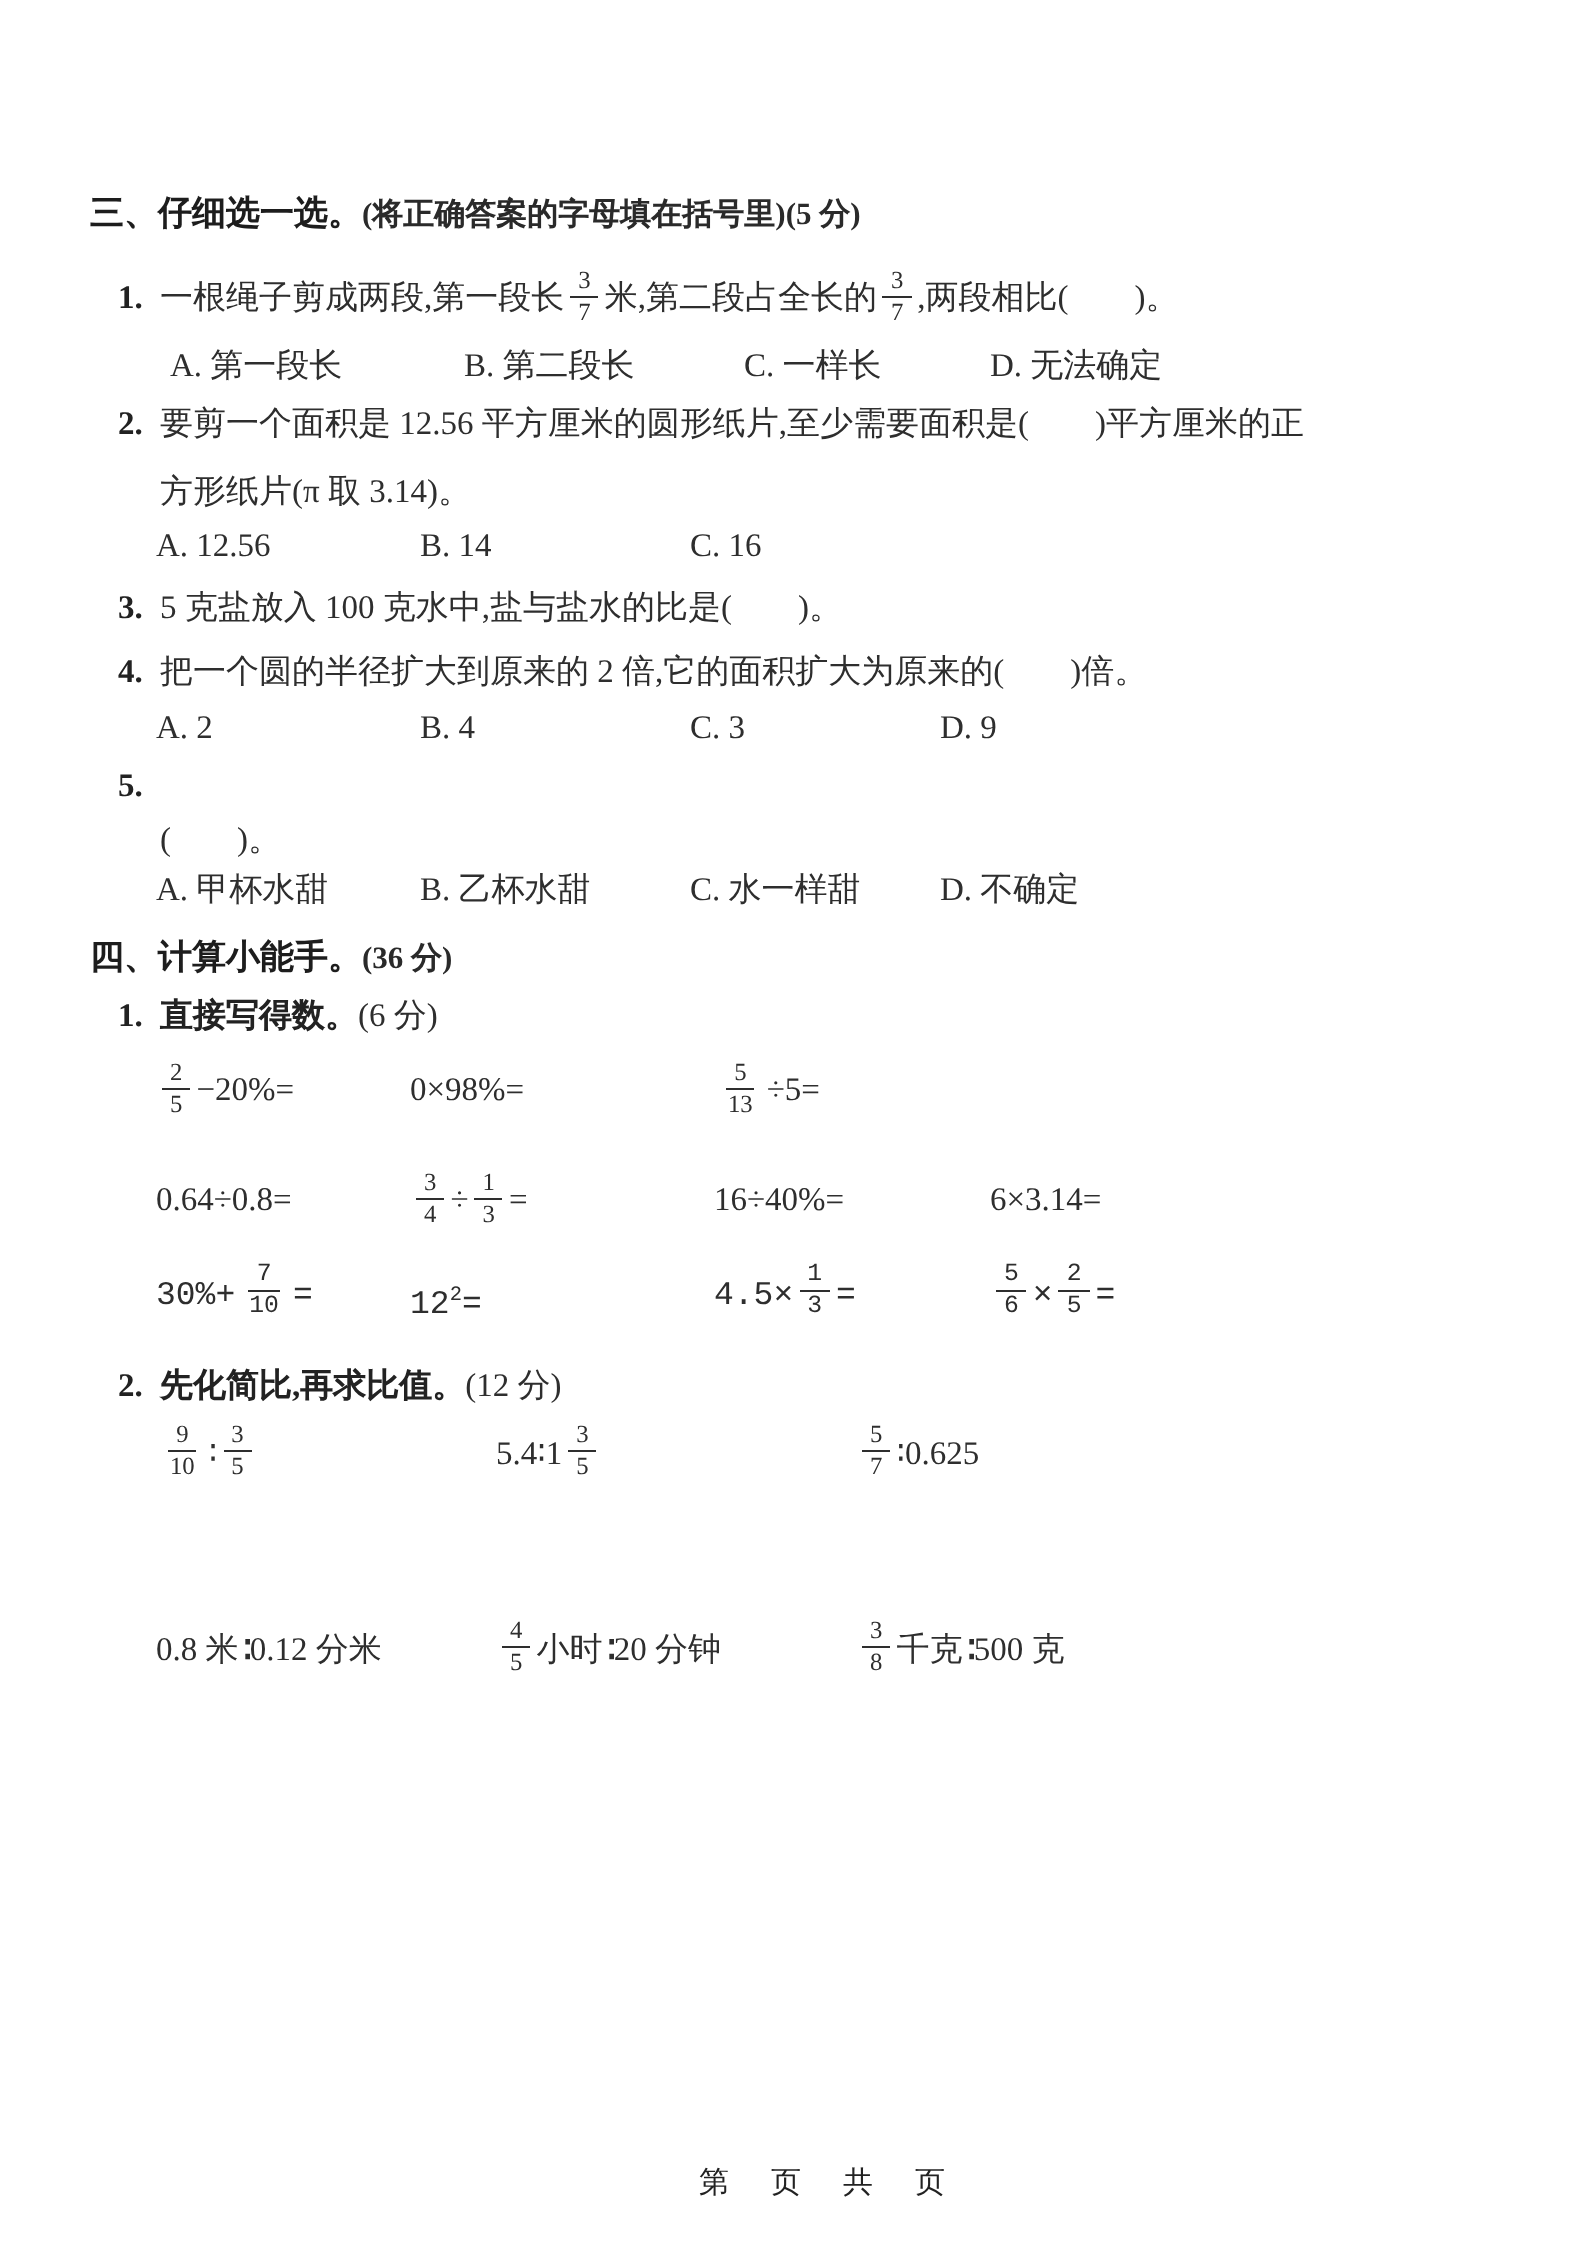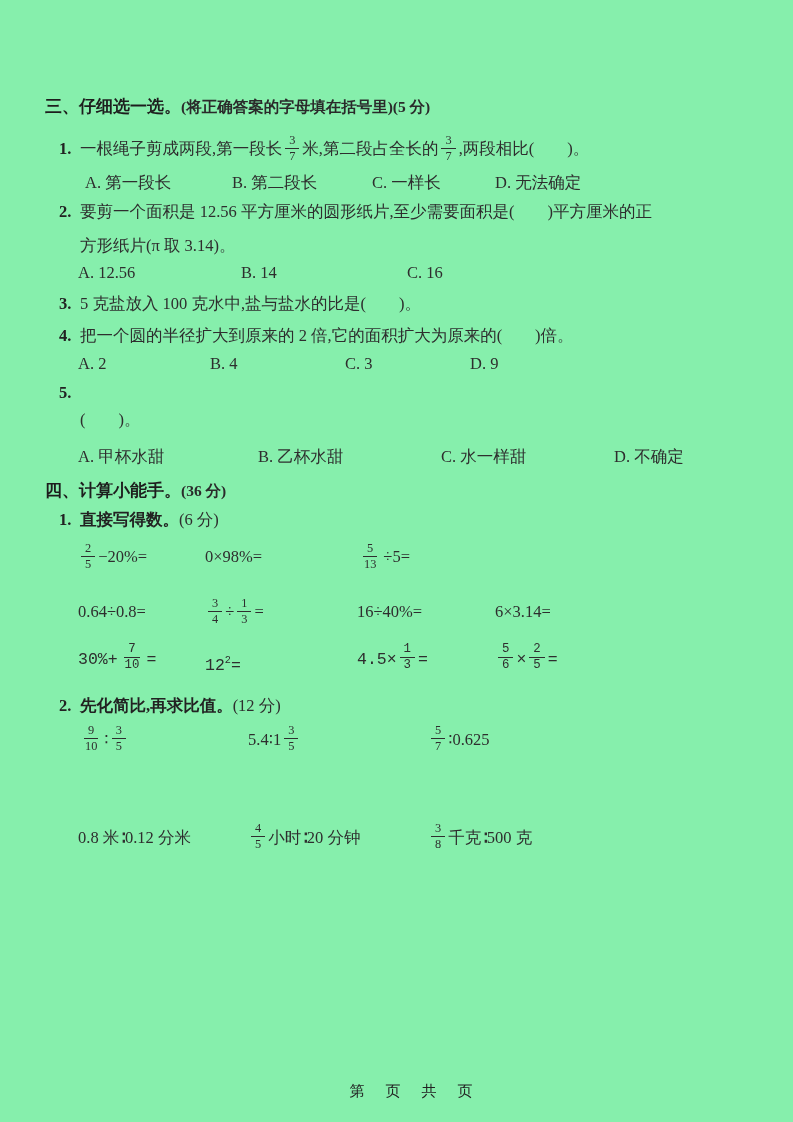--- a/index.html
+++ b/index.html
@@ -1,21 +1,21 @@
 <!DOCTYPE html>
 <html><head>
 <meta charset="utf-8">
 <style>
   * { margin:0; padding:0; box-sizing:border-box; }
   body { background:#e8e8e8; }
   .page {
     position:relative;
     width:793px; height:1122px;
     margin:0 auto;
-    background:#86efac;
+    background:#ffffff;
     color:#2e2e2e;
     font-family:"Liberation Serif","DejaVu Serif",serif;
     font-size:16.5px;
     overflow:hidden;
   }
   .content { position:absolute; left:45px; top:95px; width:716px; }
 
   .sec-header {
     font-family:"Liberation Sans","DejaVu Sans",sans-serif;
     font-weight:bold; font-size:17px; color:#1d1d1d;
@@ -83,21 +83,21 @@
       <span>D. 无法确定</span>
     </div>
 
     <div class="q-line" style="margin-top:8px;">
       <span class="q-num">2.</span>
       <span>要剪一个面积是 12.56 平方厘米的圆形纸片,至少需要面积是(　　)平方厘米的正</span>
     </div>
     <div class="q-line" style="margin-top:12px;">
       <span>方形纸片(π 取 3.14)。</span>
     </div>
-    <div class="options std" style="margin-top:6px;gap:31px;">
+    <div class="options std" style="margin-top:6px;">
       <span>A. 12.56</span>
       <span>B. 14</span>
       <span>C. 16</span>
     </div>
 
     <div class="q-line" style="margin-top:10px;">
       <span class="q-num">3.</span>
       <span>5 克盐放入 100 克水中,盐与盐水的比是(　　)。</span>
     </div>
 
@@ -111,21 +111,21 @@
       <span>C. 3</span>
       <span>D. 9</span>
     </div>
 
     <div class="q-line" style="margin-top:8px;">
       <span class="q-num">5.</span>
     </div>
     <div class="q-line" style="margin-top:5px;">
       <span>(　　)。</span>
     </div>
-    <div class="options std" style="margin-top:16px;gap:48px;">
+    <div class="options std" style="margin-top:4px;">
       <span>A. 甲杯水甜</span>
       <span>B. 乙杯水甜</span>
       <span>C. 水一样甜</span>
       <span>D. 不确定</span>
     </div>
 
     <div class="sec-header" style="margin-top:12px;">
       <span>四、计算小能手。</span><span class="sub">(36 分)</span>
     </div>
 

